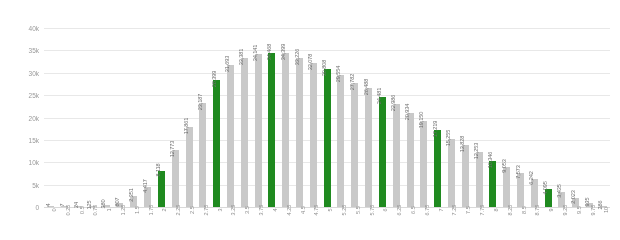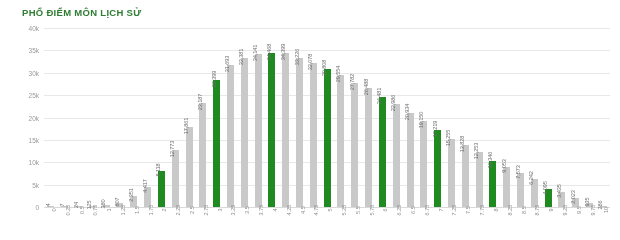--- a/index.html
+++ b/index.html
@@ -113,21 +113,20 @@
     font-size: 5.6px;
     color: #8d8d8d;
     white-space: nowrap;
   }
 </style>
 </head>
 <body>
 
 <div id="chart-root">
 
-  <div id="chart-title">PHỔ ĐIỂM MÔN LỊCH SỬ</div>
 
   <div id="plot-area">
     <div id="gridlines">
         <div class="gridline" style="top: 0px;">
           <span class="ytick" style="top: 0px;">40k</span>
         </div>
         <div class="gridline" style="top: 22.375px;">
           <span class="ytick" style="top: 0px;">35k</span>
         </div>
         <div class="gridline" style="top: 44.75px;">

